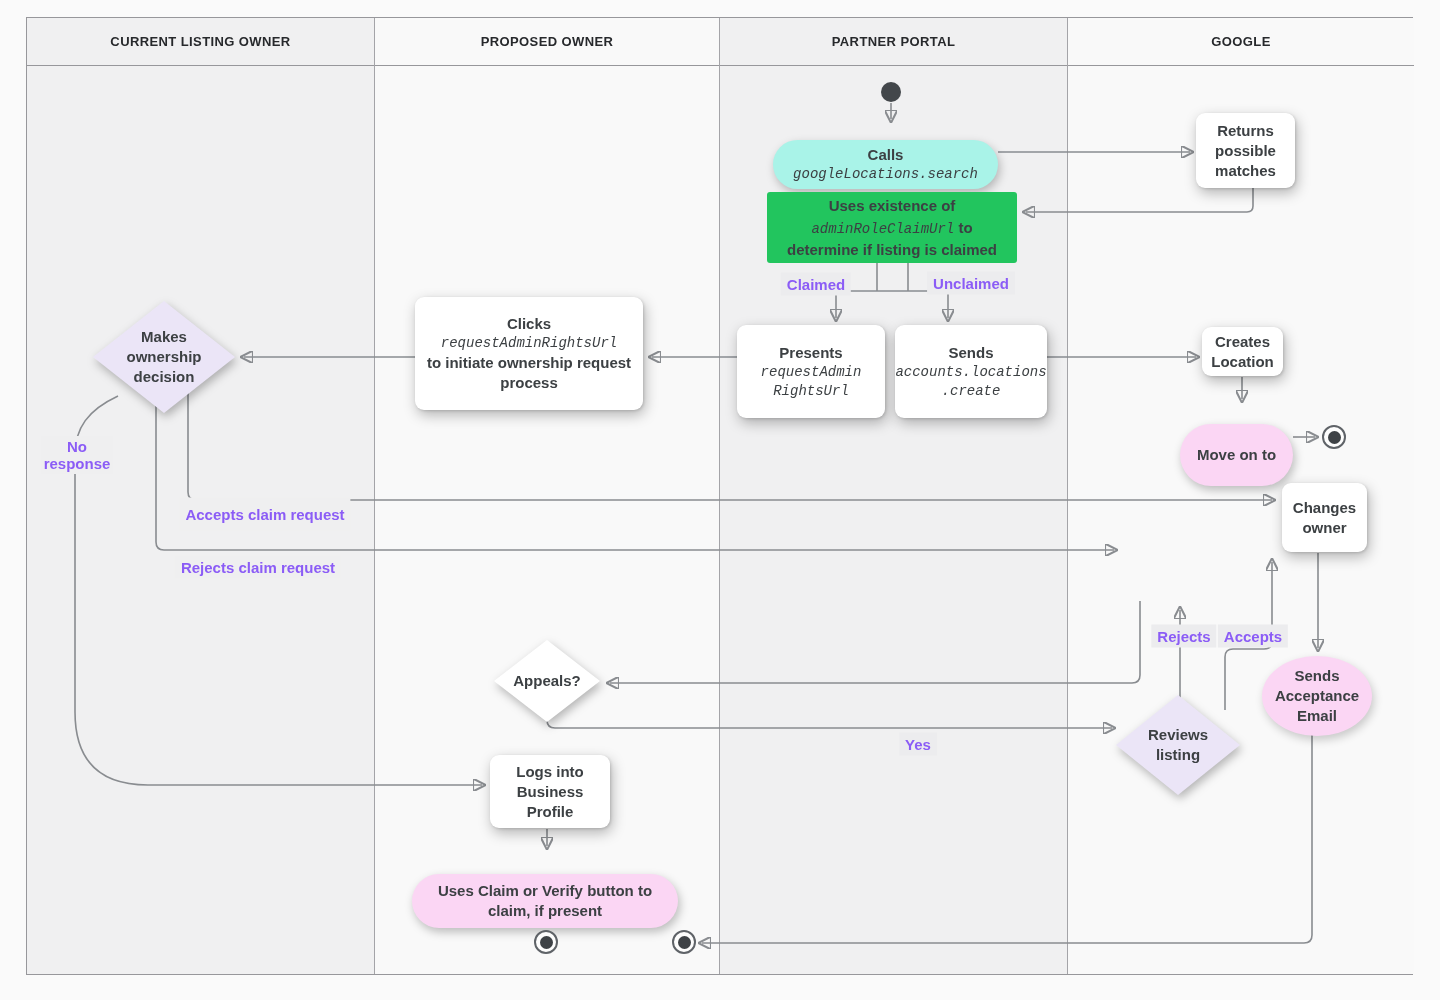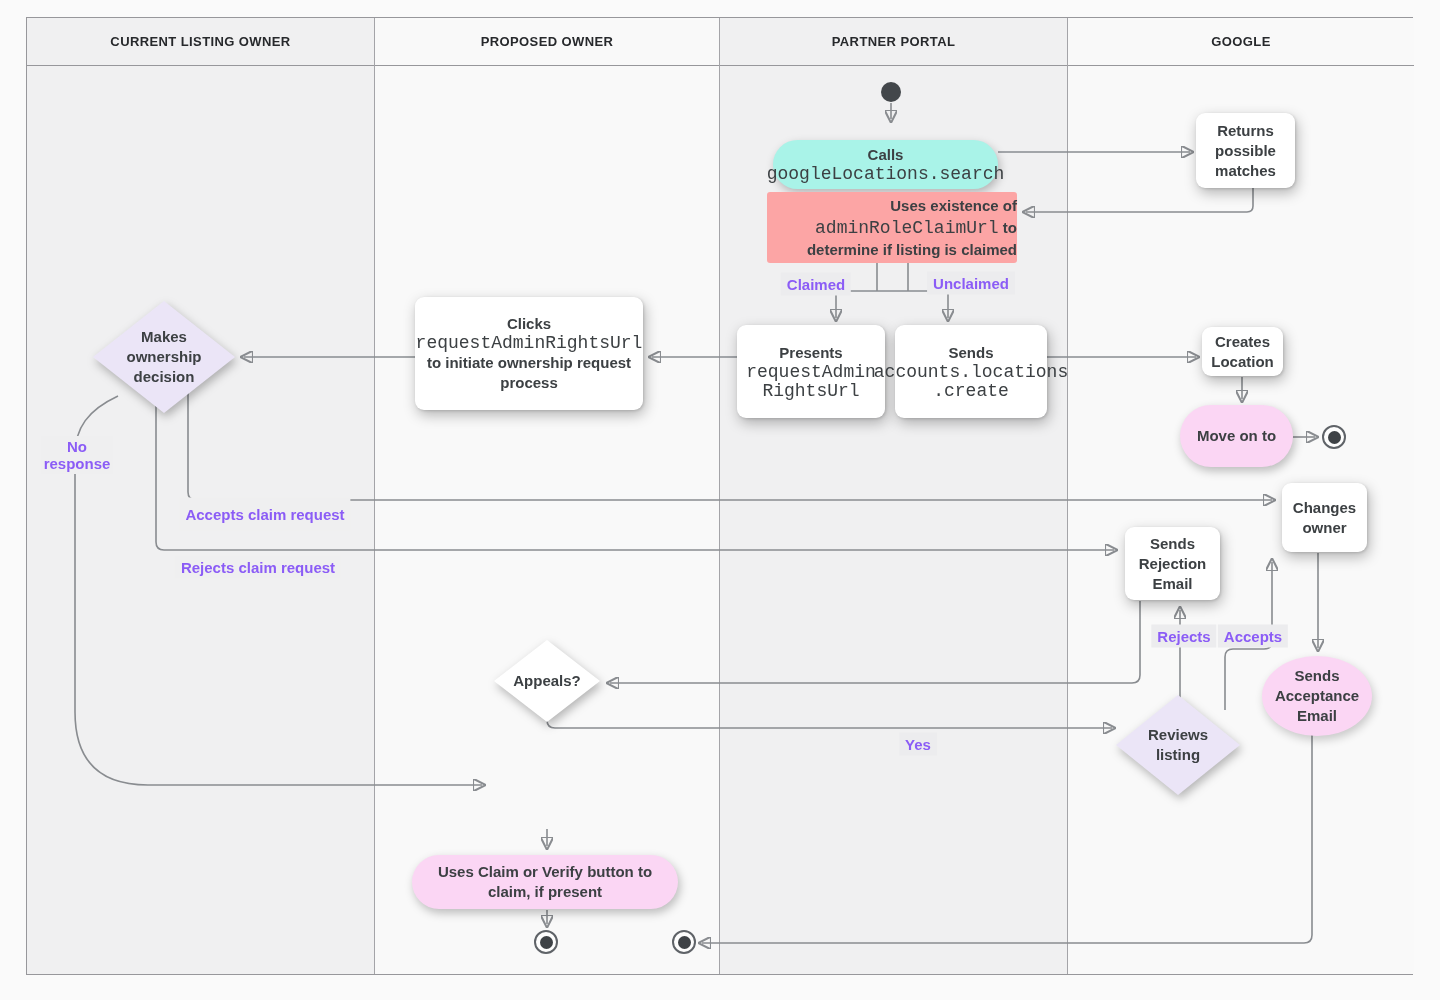--- a/index.html
+++ b/index.html
@@ -25,24 +25,24 @@
   .elabel.wrap{white-space:normal;width:72px;padding:2px 0;}
   .elabel.tall{padding:8px 6px;}
   
   .node{position:absolute;z-index:3;display:flex;flex-direction:column;align-items:center;
         justify-content:center;text-align:center;font-size:15px;font-weight:700;line-height:20px;
         box-sizing:border-box;}
   .box{background:#fff;border-radius:9px;
        box-shadow:2px 5px 14px rgba(0,0,0,.28),1px 1px 3px rgba(0,0,0,.14);}
   .pill{border-radius:32px;box-shadow:2px 4px 10px rgba(0,0,0,.25);}
   .teal{background:#a9f3e8;margin-top:12px;}
-  .pink{background:#fbd6f4;}
-  .flat{background:#fca5a5;border-radius:3px;box-shadow:none;align-items:flex-end;}
+  .pink{background:#fbd6f4;margin-top:19px;}
+  .flat{background:#22c55e;border-radius:3px;box-shadow:none;}
   .ellipse{background:#fbd6f4;border-radius:50%;box-shadow:2px 4px 10px rgba(0,0,0,.2);}
-  .mono{font-family:"Liberation Mono",monospace;font-weight:400;font-size:18px;line-height:19px;}
+  .mono{font-family:"Liberation Mono",monospace;font-weight:400;font-size:14px;line-height:19px;font-style:italic;}
   .diamond{background:transparent;}
   .diamond svg{position:absolute;left:0;top:0;overflow:visible;}
   .diamond polygon{filter:drop-shadow(2px 4px 5px rgba(0,0,0,.28));}
   .diamond .dlabel{position:relative;z-index:1;}
   .startdot{position:absolute;z-index:3;width:20px;height:20px;border-radius:50%;background:#43474b;}
   .enddot{position:absolute;z-index:3;width:24px;height:24px;border-radius:50%;box-sizing:border-box;
           border:2px solid #5f6368;background:#fdfdfd;display:flex;align-items:center;justify-content:center;}
   .enddot i{width:13px;height:13px;border-radius:50%;background:#3e4246;}
 </style>
 </head>
@@ -197,42 +197,42 @@
   </div>
 
   <div class="enddot" style="left:1322px;top:425px;">
       <i></i>
     </div>
 
   <div class="node box" style="left:1282px;top:483px;width:85px;height:69px;">
     <span>Changes owner</span>
   </div>
 
-  <div class="node box" style="left:1125px;top:527px;width:95px;height:73px;">
-    <span>Sends Rejection Email</span>
-  </div>
 
   <div class="node ellipse" style="left:1262px;top:656px;width:110px;height:80px;">
     <span style="width:100px;">Sends Acceptance Email</span>
   </div>
 
   <div class="node diamond" style="left:494px;top:640px;width:106px;height:82px;">
     <svg width="106" height="82">
         <polygon points="53,0 106,41 53,82 0,41" fill="#ffffff"></polygon>
       </svg>
     <span class="dlabel">Appeals?</span>
   </div>
 
   <div class="node diamond" style="left:1116px;top:695px;width:124px;height:100px;">
     <svg width="124" height="100">
         <polygon points="62,0 124,50 62,100 0,50" fill="#ebe5f7"></polygon>
       </svg>
     <span class="dlabel" style="width:80px;">Reviews listing</span>
   </div>
 
+  <div class="node box" style="left:490px;top:755px;width:120px;height:73px;">
+    <span style="width:80px;">Logs into Business Profile</span>
+  </div>
 
   <div class="node pill pink" style="left:412px;top:855px;width:266px;height:54px;">
     <span style="width:240px;">Uses Claim or Verify button to claim, if present</span>
   </div>
 
   <div class="enddot" style="left:534px;top:930px;">
       <i></i>
     </div>
   <div class="enddot" style="left:672px;top:930px;">
       <i></i>

